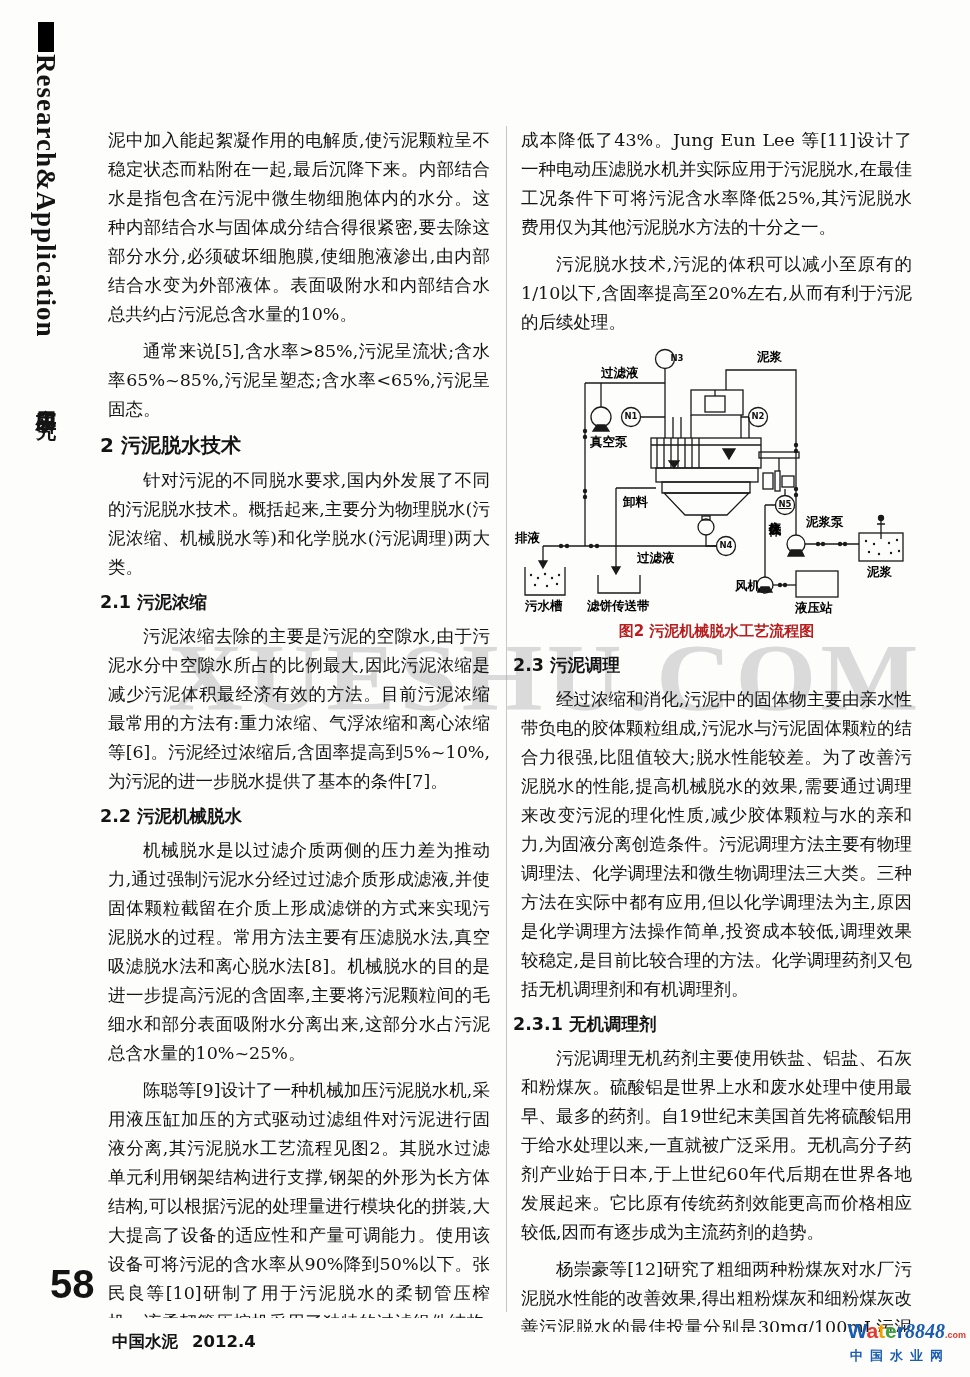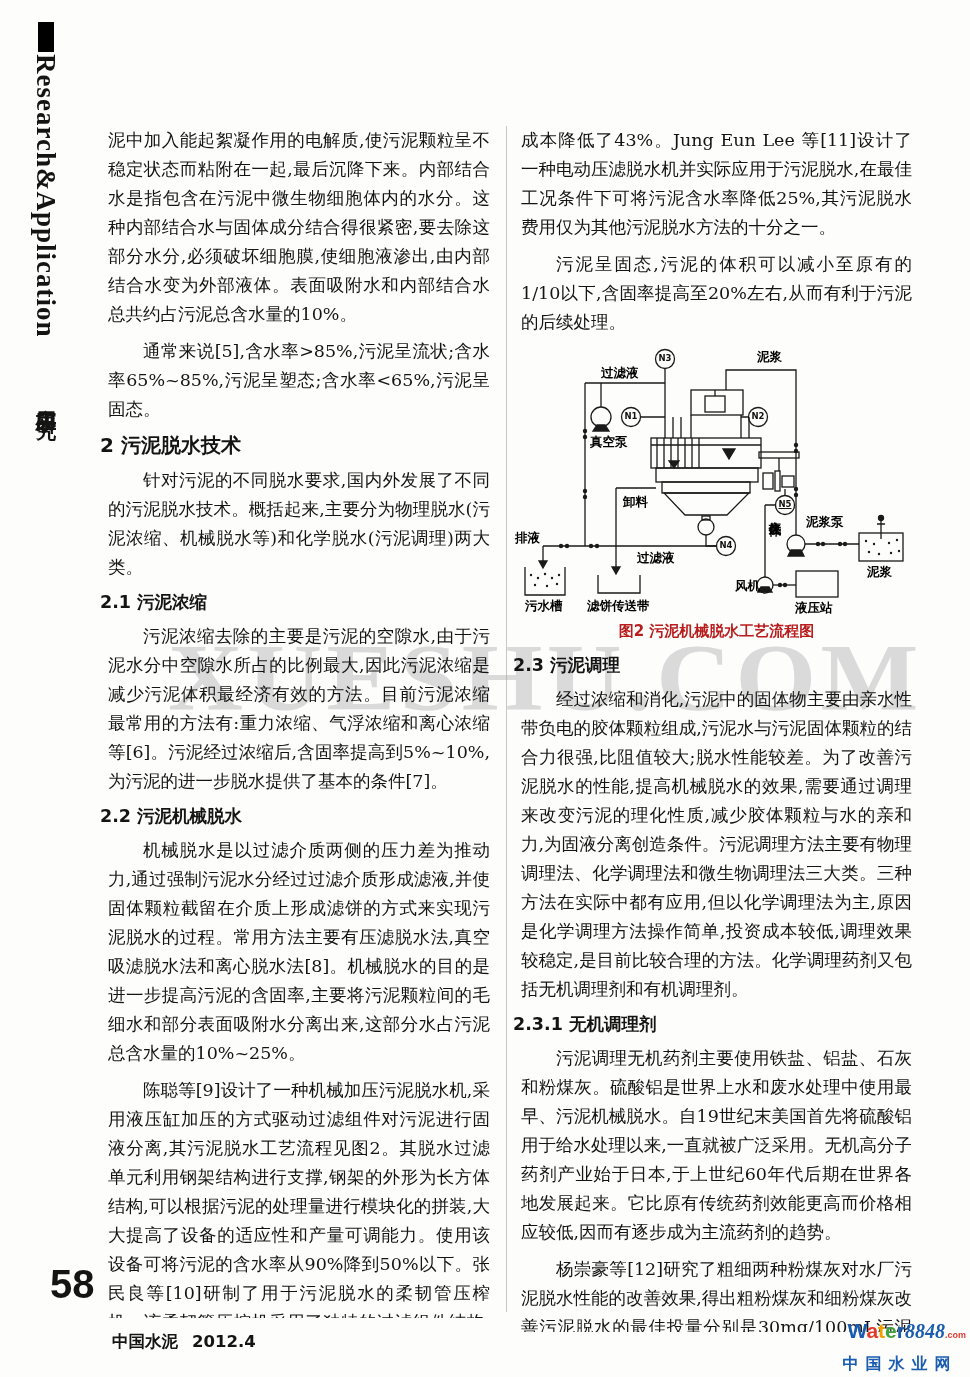--- a/index.html
+++ b/index.html
@@ -75,22 +75,22 @@
     font-weight:bold;font-size:16.5px;
   }
   .journal-footer .issue{margin-left:14px;}
   .logo{position:absolute;left:834px;top:1320px;width:132px;z-index:2;text-align:center;
         font-family:"Liberation Sans",sans-serif;}
   .logo-line1{font-weight:bold;font-size:21px;line-height:22px;white-space:nowrap;text-align:right;}
   .lg-w{color:#1a5cb0;}.lg-a{color:#e23a2e;}.lg-t{color:#f09e00;}
   .lg-e{color:#3fa23c;}.lg-r{color:#1a5cb0;}
   .lg-num{color:#1a5cb0;font-style:italic;font-family:"Liberation Serif",serif;font-size:20px;}
   .lg-com{color:#e23a2e;font-size:9px;vertical-align:baseline;}
-  .logo-line2{color:#1a5cb0;font-weight:bold;font-size:16px;letter-spacing:7px;
-              margin-top:8px;white-space:nowrap;}
+  .logo-line2{color:#1a5cb0;font-weight:bold;font-size:13px;letter-spacing:7px;
+              margin-top:1px;white-space:nowrap;}
 </style>
 </head>
 <body>
 
 <div class="watermark">XUESHU.COM</div>
 
 <div class="sidebar">
   <div class="bar"></div>
   <div class="side-en">Research&amp;Application</div>
   <div class="side-cn">应用研究</div>
@@ -105,21 +105,21 @@
   <p class="ind">针对污泥的不同脱水要求,国内外发展了不同的污泥脱水技术。概括起来,主要分为物理脱水(污泥浓缩、机械脱水等)和化学脱水(污泥调理)两大类。</p>
   <h3 class="sec">2.1  污泥浓缩</h3>
   <p class="ind">污泥浓缩去除的主要是污泥的空隙水,由于污泥水分中空隙水所占的比例最大,因此污泥浓缩是减少污泥体积最经济有效的方法。目前污泥浓缩最常用的方法有:重力浓缩、气浮浓缩和离心浓缩等[6]。污泥经过浓缩后,含固率提高到5%~10%,为污泥的进一步脱水提供了基本的条件[7]。</p>
   <h3 class="sec">2.2  污泥机械脱水</h3>
   <p class="ind">机械脱水是以过滤介质两侧的压力差为推动力,通过强制污泥水分经过过滤介质形成滤液,并使固体颗粒截留在介质上形成滤饼的方式来实现污泥脱水的过程。常用方法主要有压滤脱水法,真空吸滤脱水法和离心脱水法[8]。机械脱水的目的是进一步提高污泥的含固率,主要将污泥颗粒间的毛细水和部分表面吸附水分离出来,这部分水占污泥总含水量的10%~25%。</p>
   <p class="ind">陈聪等[9]设计了一种机械加压污泥脱水机,采用液压缸加压的方式驱动过滤组件对污泥进行固液分离,其污泥脱水工艺流程见图2。其脱水过滤单元利用钢架结构进行支撑,钢架的外形为长方体结构,可以根据污泥的处理量进行模块化的拼装,大大提高了设备的适应性和产量可调能力。使用该设备可将污泥的含水率从90%降到50%以下。张民良等[10]研制了用于污泥脱水的柔韧管压榨机。该柔韧管压榨机采用了独特的过滤组件结构,排渣系统,施压系统和压紧力发生机构。用该柔韧管压榨机实际处理含水率80%的泥饼,可以把含水率降至60%以下,并且将污泥的处置</p>
 </div>
 
 <div class="col col-right">
   <p>成本降低了43%。Jung Eun Lee 等[11]设计了一种电动压滤脱水机并实际应用于污泥脱水,在最佳工况条件下可将污泥含水率降低25%,其污泥脱水费用仅为其他污泥脱水方法的十分之一。</p>
-  <p class="ind">污泥呈固态,污泥的体积可以减小至原有的1/10以下,含固率提高至20%左右,从而有利于污泥的后续处理。</p>
+  <p class="ind">污泥脱水技术,污泥的体积可以减小至原有的1/10以下,含固率提高至20%左右,从而有利于污泥的后续处理。</p>
 
   <div class="figure">
     <svg width="407" height="302" viewBox="0 0 407 302">
       <g stroke="#1a1a1a" stroke-width="1.3" fill="none">
 
         <path d="M72,38 V201"></path>
         <path d="M72,38 H152"></path>
 
         <path d="M88,38 V62"></path>
         <circle cx="88" cy="72" r="10"></circle>
@@ -218,21 +218,21 @@
         </g>
 
         <circle cx="152" cy="14" r="9.5"></circle>
         <circle cx="118" cy="72" r="9.5"></circle>
         <circle cx="245" cy="72" r="9.5"></circle>
         <circle cx="213" cy="201" r="9.5"></circle>
         <circle cx="272" cy="160" r="9.5"></circle>
       </g>
     </svg>
 
-    <span class="nlabel" style="left:142px;top:9px;">N3</span>
+    <span class="nlabel" style="left:142px;top:9px;padding-left:12px;">N3</span>
     <span class="nlabel" style="left:108px;top:67px;">N1</span>
     <span class="nlabel" style="left:235px;top:67px;">N2</span>
     <span class="nlabel" style="left:203px;top:196px;">N4</span>
     <span class="nlabel" style="left:262px;top:155px;text-decoration:underline;">N5</span>
     <span class="flabel" style="left:88px;top:21px;">过滤液</span>
     <span class="flabel" style="left:244px;top:5px;">泥浆</span>
     <span class="flabel" style="left:77px;top:90px;">真空泵</span>
     <span class="flabel" style="left:110px;top:150px;">卸料</span>
     <span class="flabel" style="left:2px;top:186px;">排液</span>
     <span class="flabel" style="left:124px;top:206px;">过滤液</span>
@@ -242,21 +242,21 @@
     <span class="flabel" style="left:282px;top:256px;">液压站</span>
     <span class="flabel" style="left:12px;top:254px;">污水槽</span>
     <span class="flabel" style="left:74px;top:254px;">滤饼传送带</span>
     <span class="flabel" style="left:354px;top:220px;">泥浆</span>
     <div class="fig-caption">图2  污泥机械脱水工艺流程图</div>
   </div>
 
   <h3 class="sec">2.3  污泥调理</h3>
   <p class="ind">经过浓缩和消化,污泥中的固体物主要由亲水性带负电的胶体颗粒组成,污泥水与污泥固体颗粒的结合力很强,比阻值较大;脱水性能较差。为了改善污泥脱水的性能,提高机械脱水的效果,需要通过调理来改变污泥的理化性质,减少胶体颗粒与水的亲和力,为固液分离创造条件。污泥调理方法主要有物理调理法、化学调理法和微生物调理法三大类。三种方法在实际中都有应用,但以化学调理法为主,原因是化学调理方法操作简单,投资成本较低,调理效果较稳定,是目前比较合理的方法。化学调理药剂又包括无机调理剂和有机调理剂。</p>
   <h3 class="sec">2.3.1  无机调理剂</h3>
-  <p class="ind">污泥调理无机药剂主要使用铁盐、铝盐、石灰和粉煤灰。硫酸铝是世界上水和废水处理中使用最早、污泥机械脱水。自19世纪末美国首先将硫酸铝用于给水处理以来,一直就被广泛采用。无机高分子药剂产业始于日本,于上世纪60年代后期在世界各地发展起来。它比原有传统药剂效能更高而价格相应较低,因而有逐步成为主流药剂的趋势。</p>
+  <p class="ind">污泥调理无机药剂主要使用铁盐、铝盐、石灰和粉煤灰。硫酸铝是世界上水和废水处理中使用最早、最多的药剂。自19世纪末美国首先将硫酸铝用于给水处理以来,一直就被广泛采用。无机高分子药剂产业始于日本,于上世纪60年代后期在世界各地发展起来。它比原有传统药剂效能更高而价格相应较低,因而有逐步成为主流药剂的趋势。</p>
   <p class="ind">杨崇豪等[12]研究了粗细两种粉煤灰对水厂污泥脱水性能的改善效果,得出粗粉煤灰和细粉煤灰改善污泥脱水的最佳投量分别是30mg/100mL污泥和20mg/100mL</p>
 </div>
 
 <div class="page-num">58</div>
 
 <div class="journal-footer">
   <span>中国水泥</span><span class="issue">2012.4</span>
 </div>
 
 <div class="logo">

